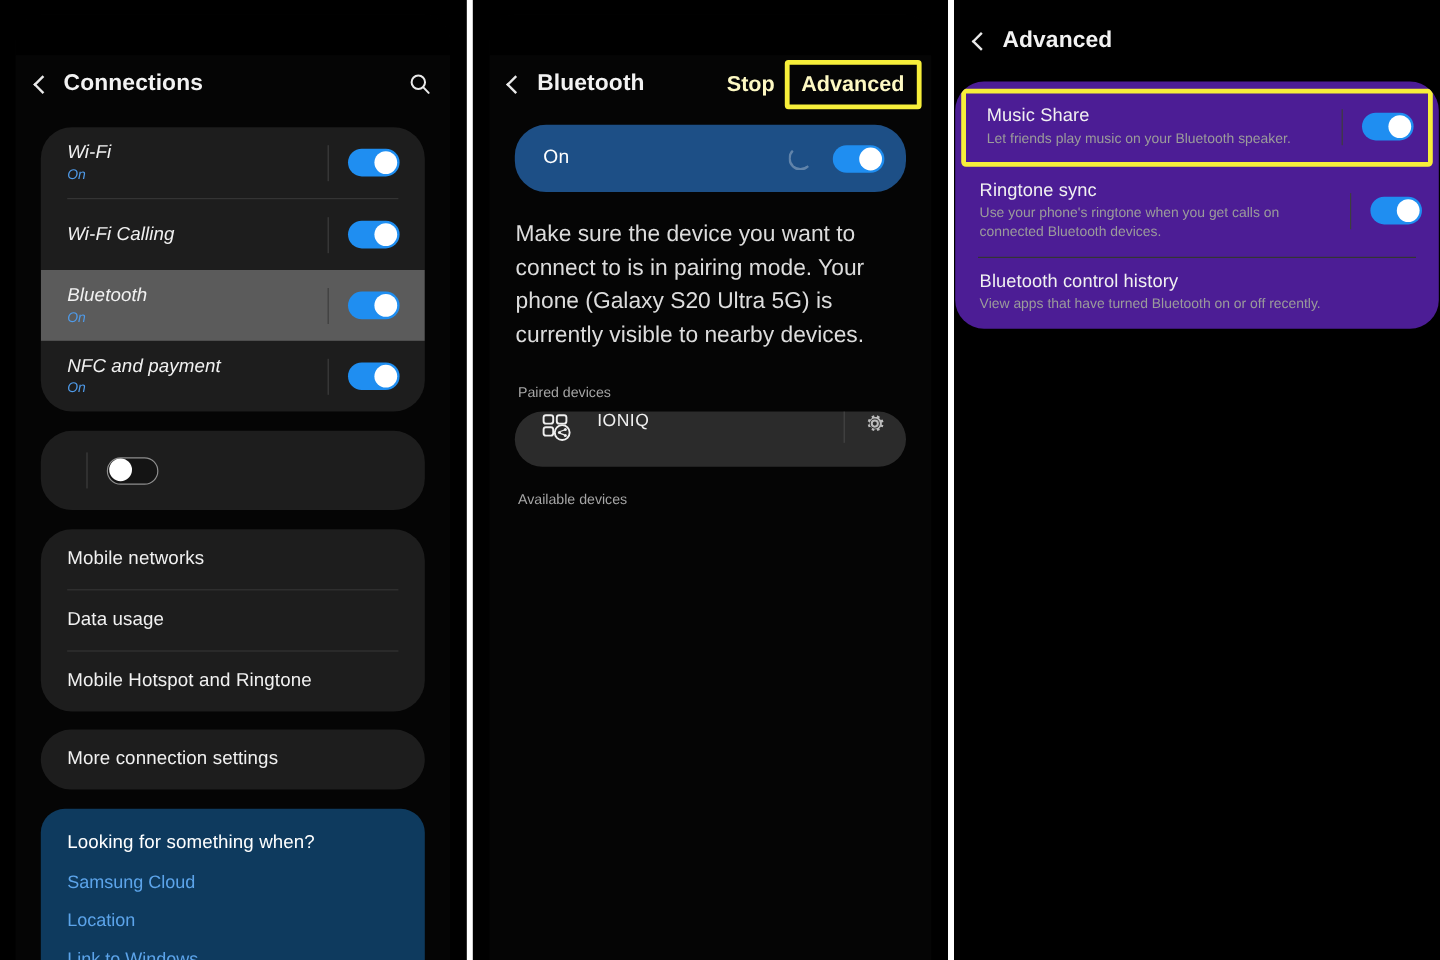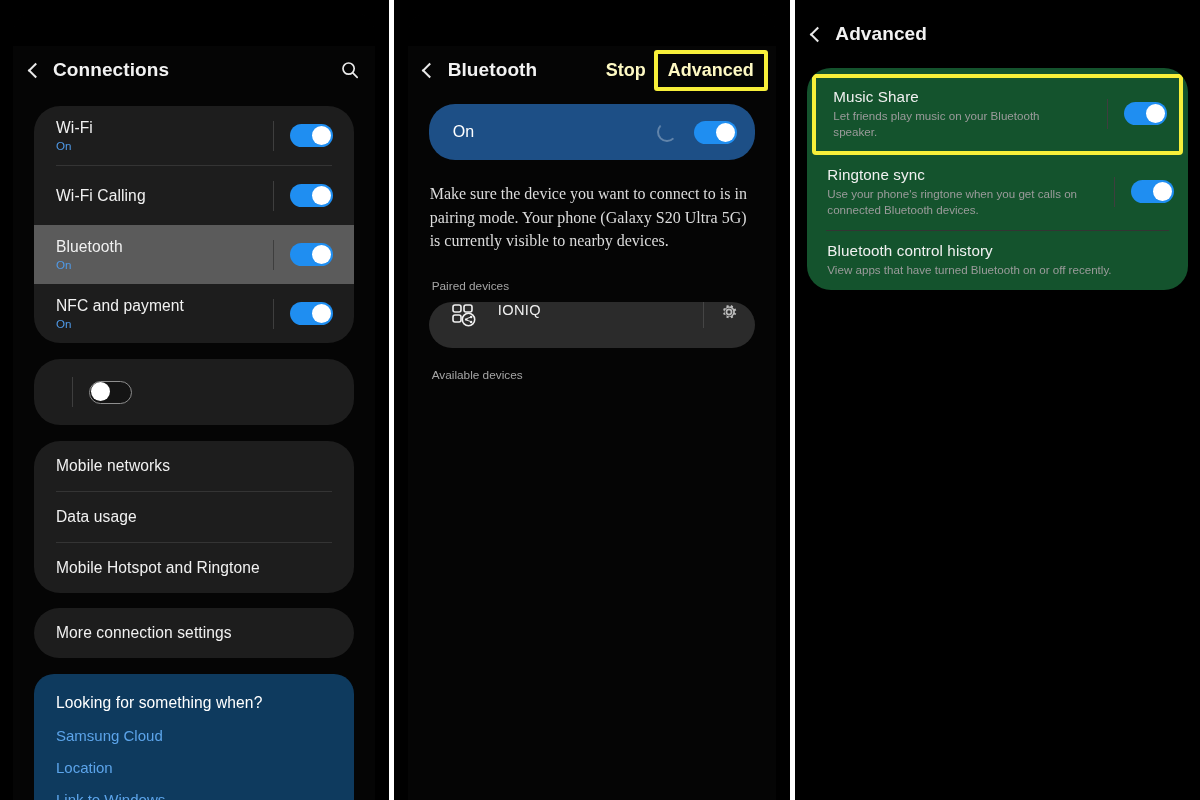--- a/index.html
+++ b/index.html
@@ -203,24 +203,23 @@
     border-radius: 50%;
     border: 2px solid rgba(255,255,255,0.30);
     border-top-color: transparent;
     border-right-color: transparent;
     margin-right: 17px;
   }
 
   
   .para {
     margin: 22px 22px 0 22px;
-    font-size: 16px;
+    font-size: 19px;
     line-height: 1.48;
     color: #dcdcdc;
-    font-family: Liberation Serif, serif;
   }
 
   .section-label {
     margin: 26px 0 9px 24px;
     font-size: 11.8px;
     color: #a6a6a6;
   }
 
   
   .device-card {
@@ -266,23 +265,23 @@
   }
   .blue-link:last-child { margin-bottom: 0; }
 
   
   .hl-row {
     border: 4px solid #f7ef3a;
     border-radius: 4px;
     margin: 0 5px;
   }
   .p3-card {
-    background: #14532d;
+    background: #4c1d95;
     border-radius: 24px;
-    margin: 0 12px;
+    margin: 0 1px;
     padding: 6px 0 0 0;
     overflow: hidden;
   }
   .p3-row {
     display: flex;
     align-items: center;
     padding: 11px 14px 12px 20px;
     cursor: pointer;
   }
   .p3-texts { flex: 1; min-width: 0; padding-right: 6px; }
@@ -320,21 +319,21 @@
         <div class="hdr-title">Connections</div>
         <div class="hdr-spacer"></div>
         <div class="search-ico">
           <svg width="20" height="20" viewBox="0 0 20 20" aria-hidden="true">
             <circle cx="8.6" cy="8.6" r="5.6" fill="none" stroke="#eaeaea" stroke-width="1.7"></circle>
             <line x1="12.8" y1="12.8" x2="17.2" y2="17.4" stroke="#eaeaea" stroke-width="1.7" stroke-linecap="round"></line>
           </svg>
         </div>
       </div>
 
-      <div class="card" style="margin-top:8px;">
+      <div class="card" style="margin-top:8px;font-style:italic;">
 
         <div class="row">
           <div class="row-texts">
             <div class="row-title">Wi-Fi</div>
             <div class="row-sub">On</div>
           </div>
           <div class="tg-wrap">
             <div class="tg-bar"></div>
             <div class="tg on">
                 <span class="knob"></span>

